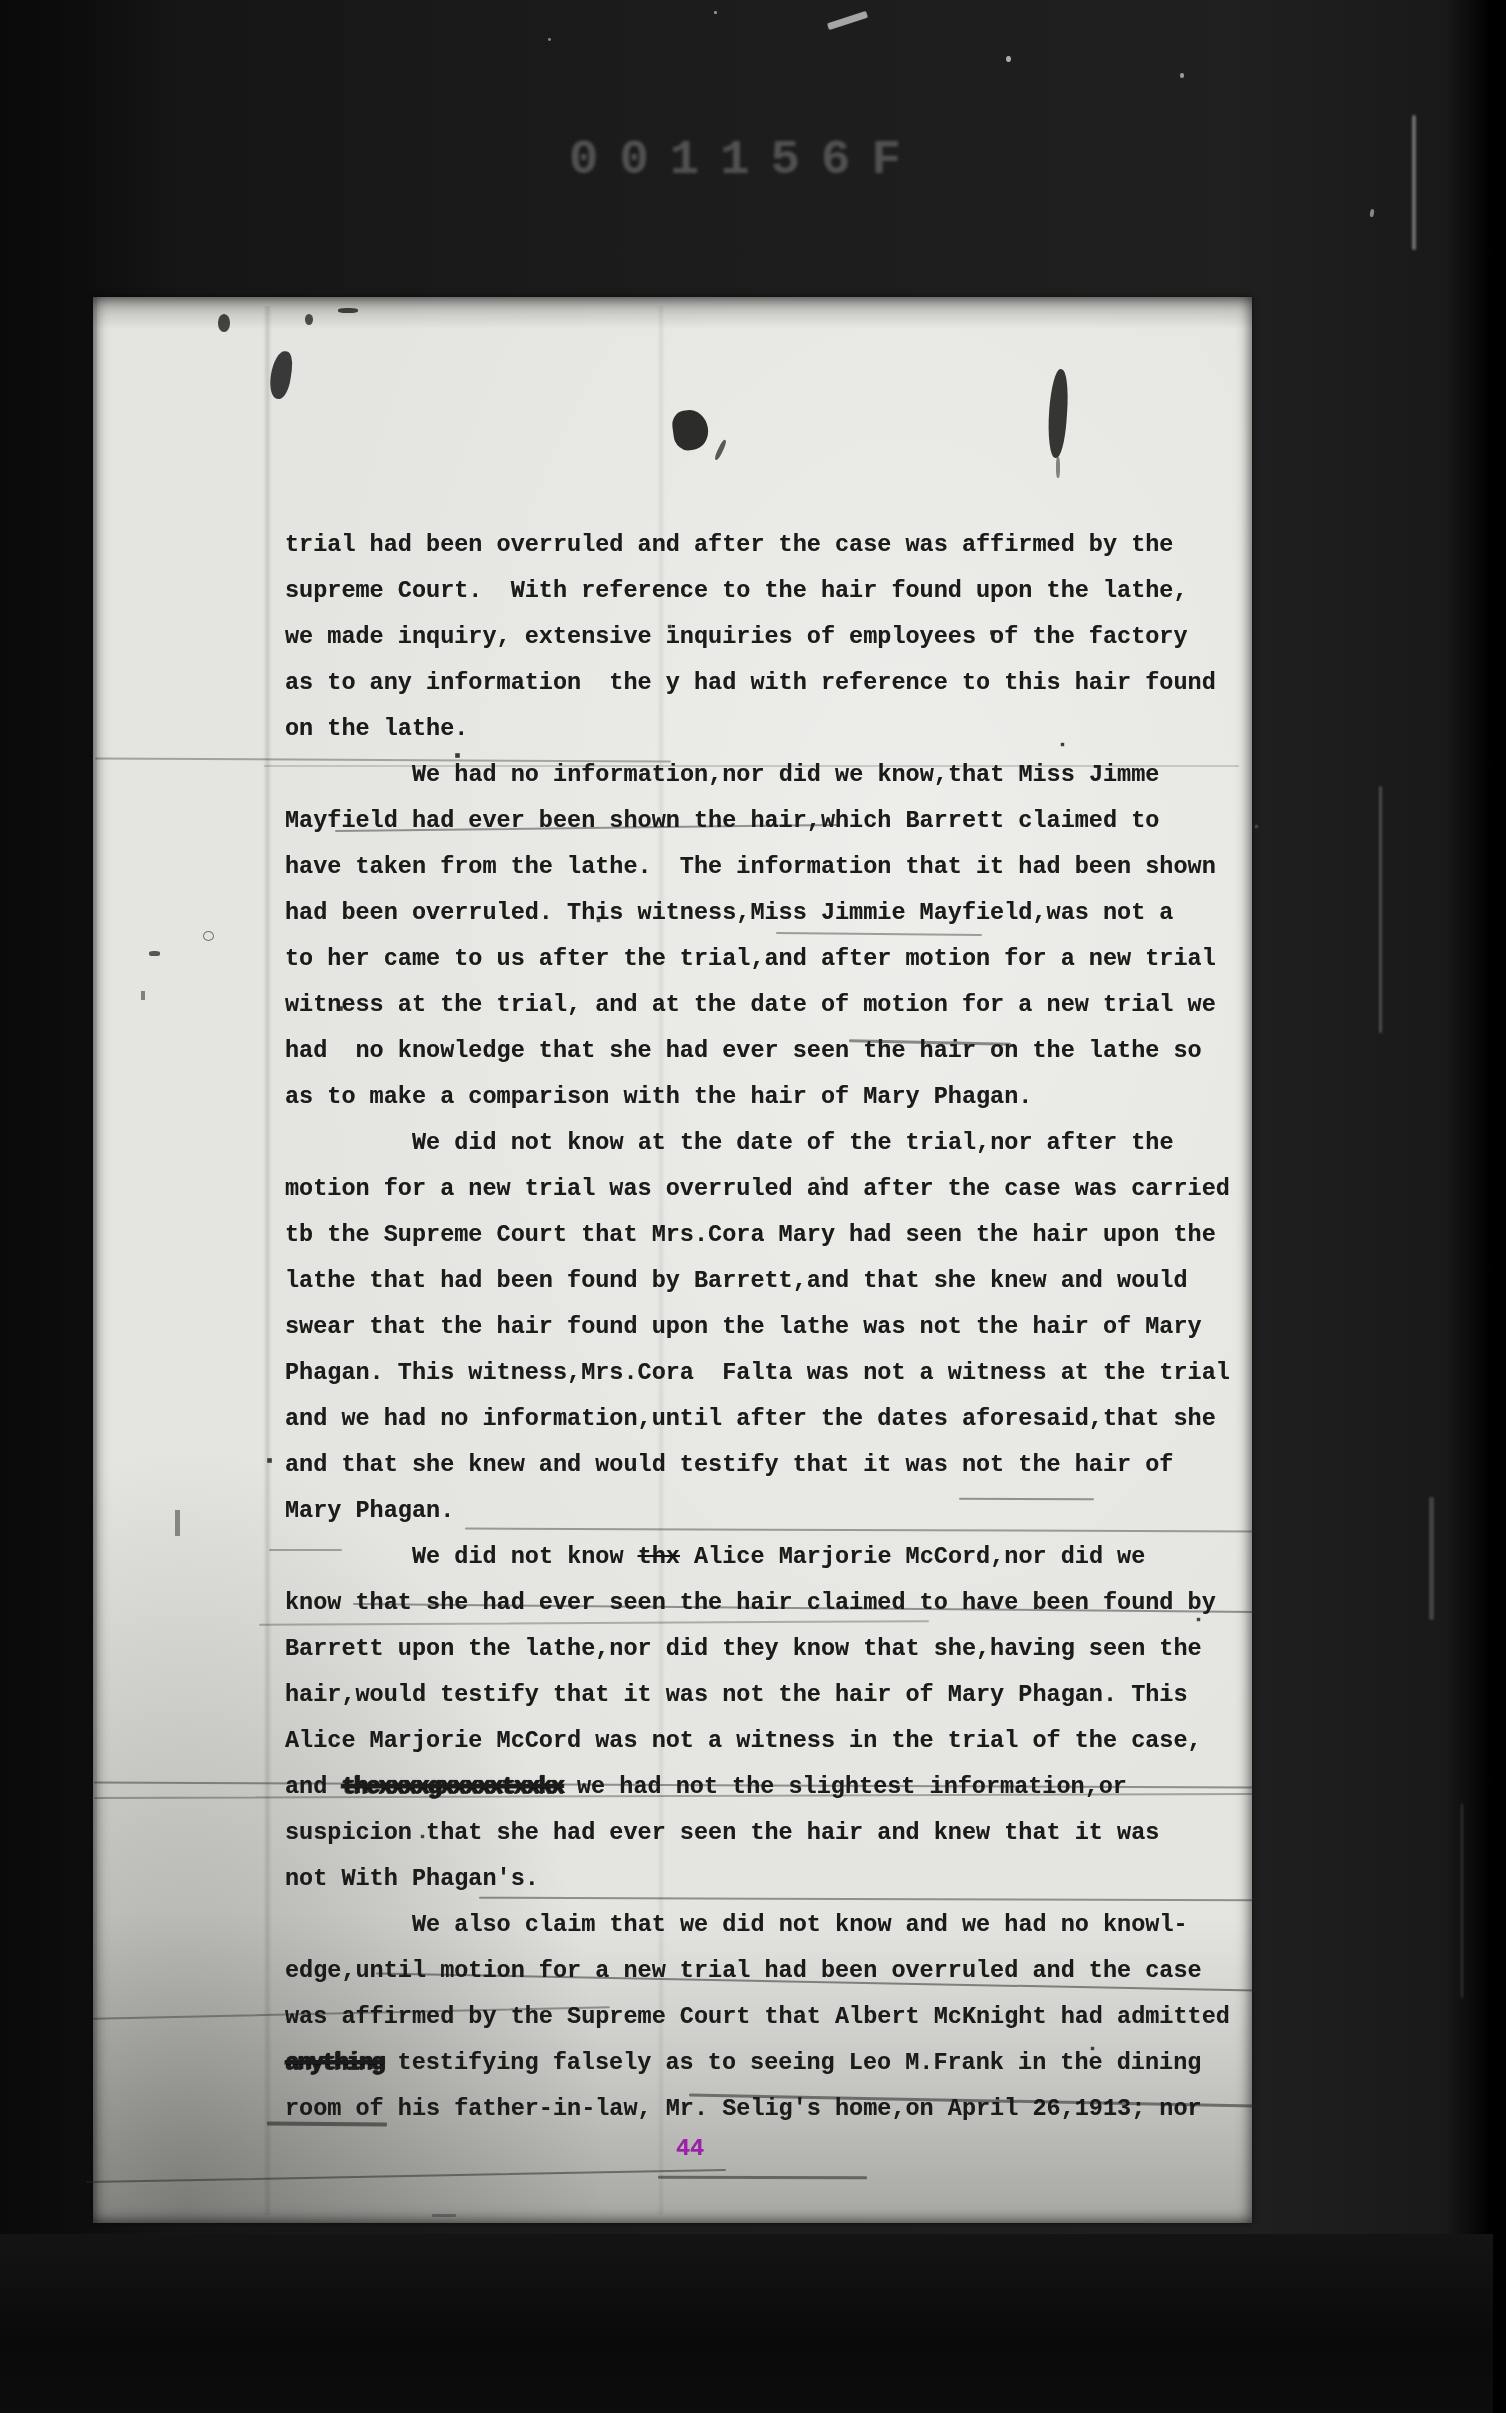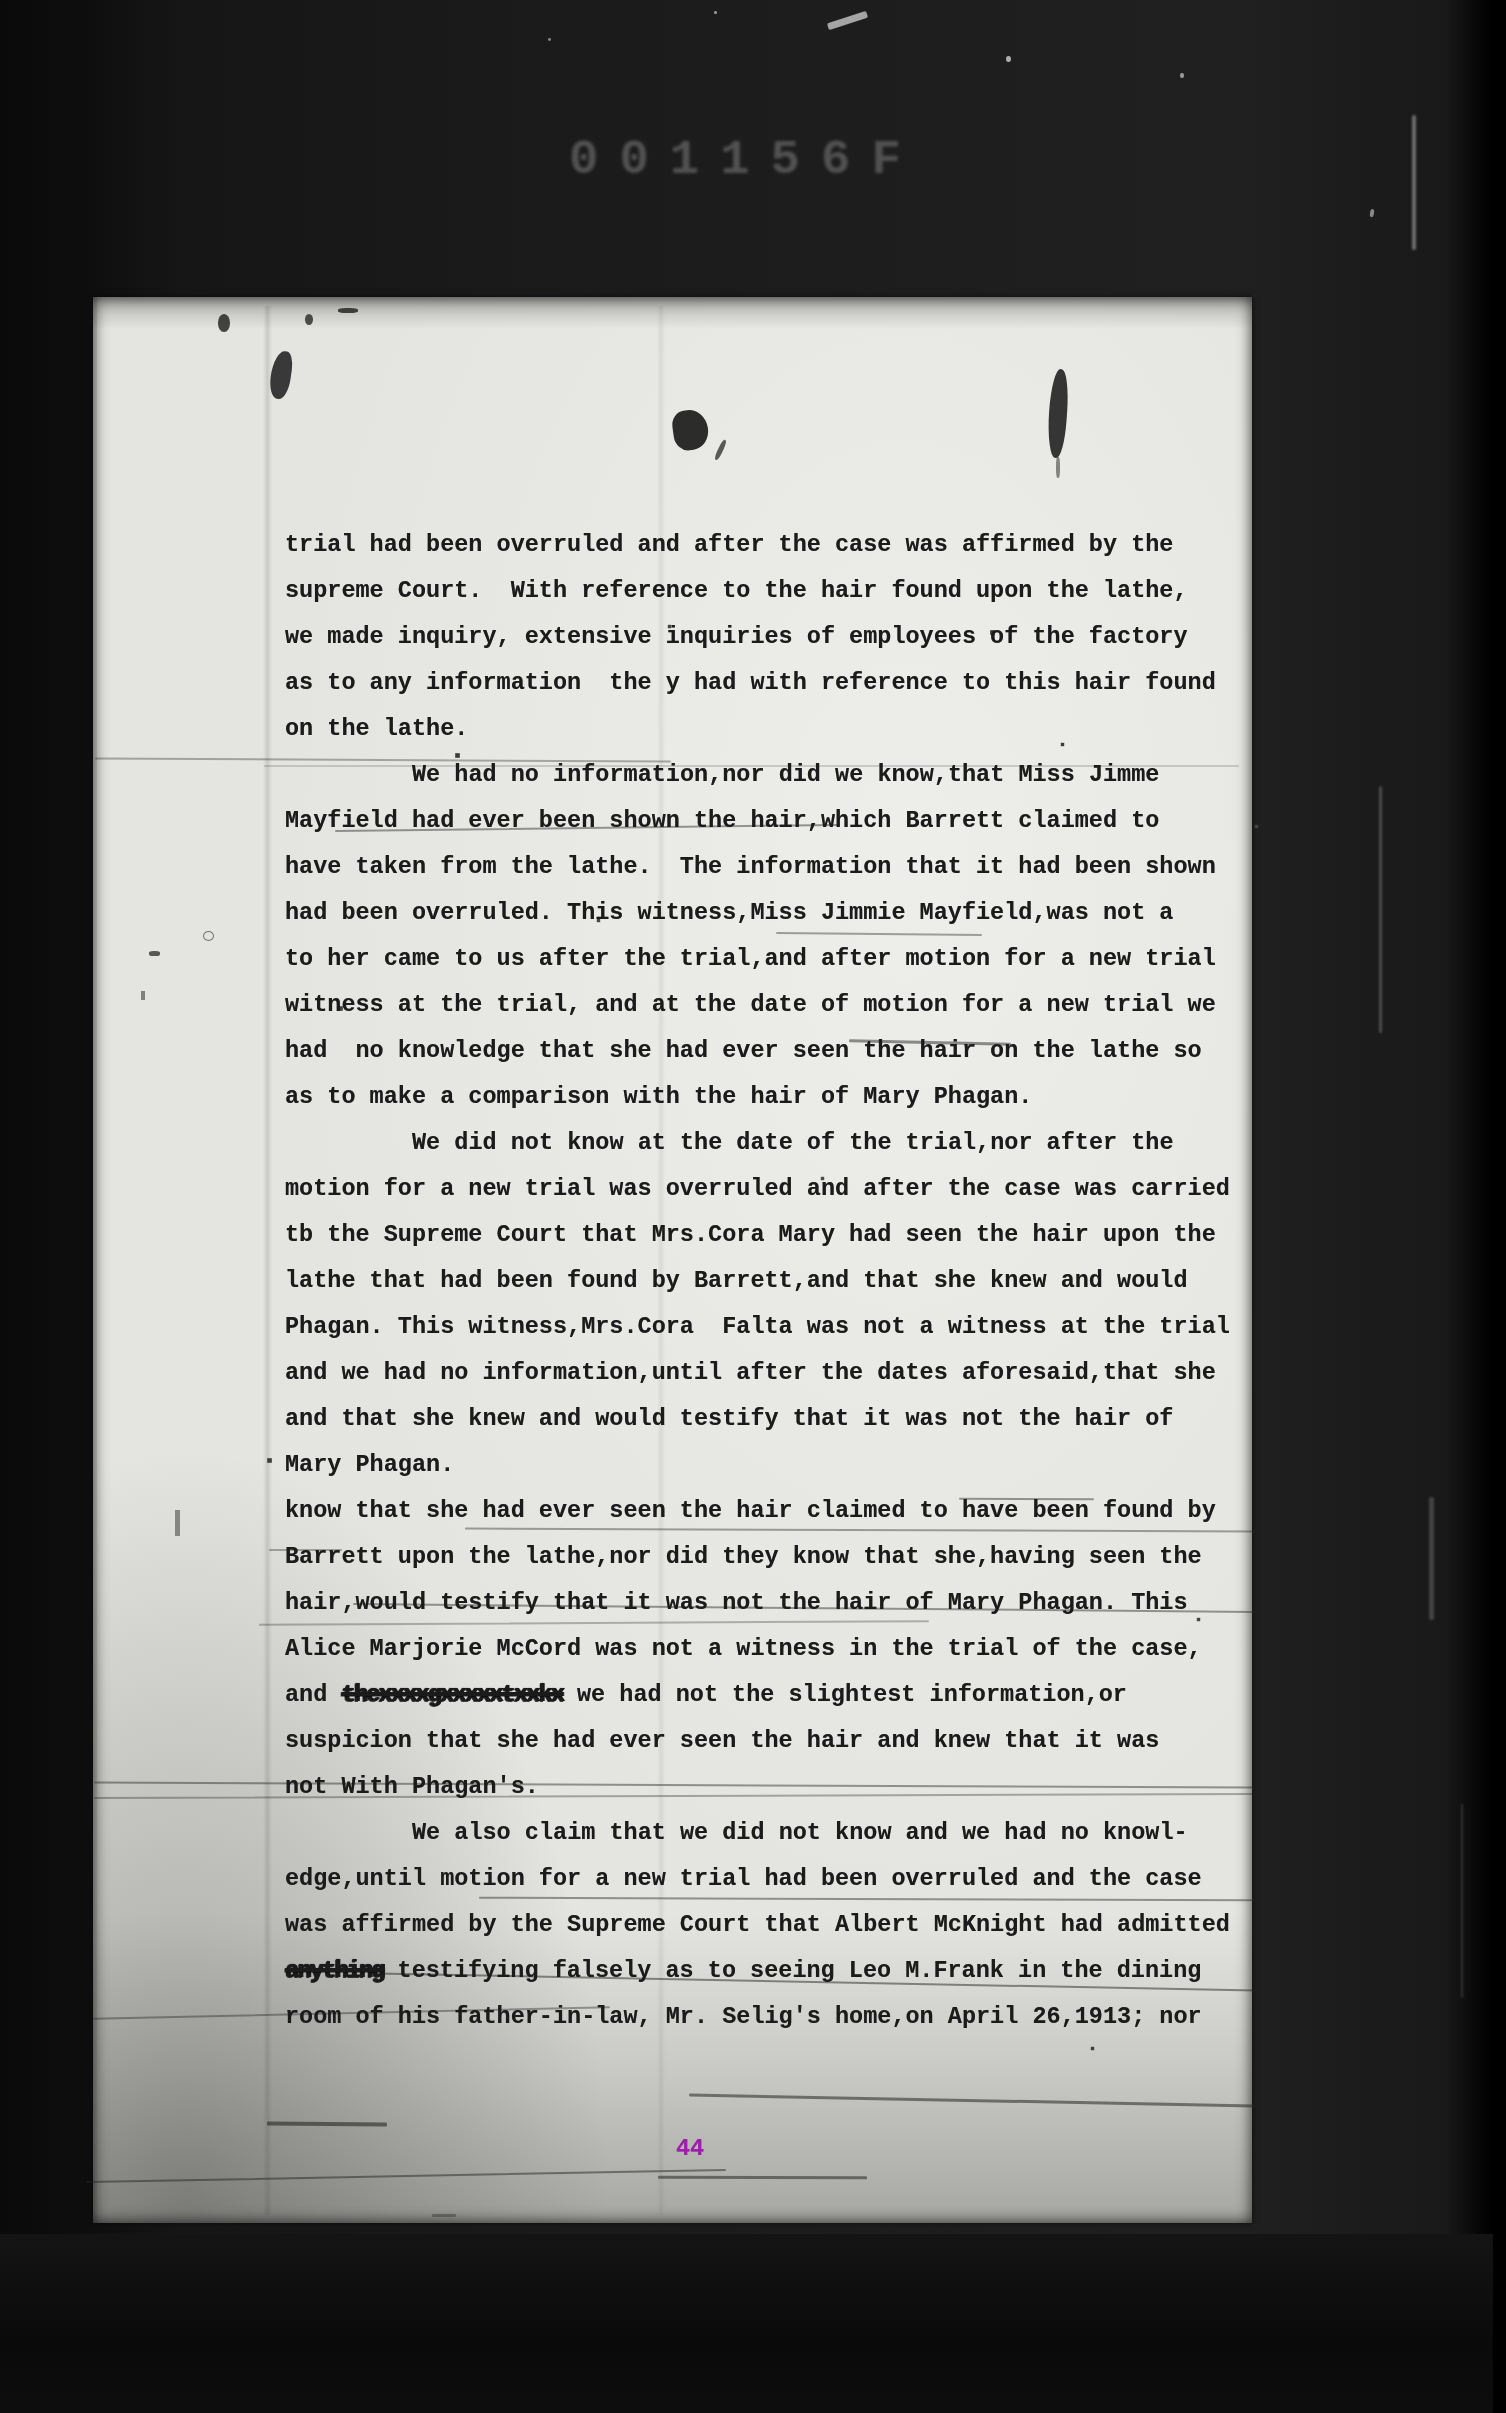--- a/index.html
+++ b/index.html
@@ -128,24 +128,26 @@
     <div class="line"><span>have taken from the lathe.  The information that it had been shown</span></div>
     <div class="line"><span>had been overruled. This witness,Miss Jimmie Mayfield,was not a</span></div>
     <div class="line"><span>to her came to us after the trial,and after motion for a new trial</span></div>
     <div class="line"><span>witness at the trial, and at the date of motion for a new trial we</span></div>
     <div class="line"><span>had  no knowledge that she had ever seen the hair on the lathe so</span></div>
     <div class="line"><span>as to make a comparison with the hair of Mary Phagan.</span></div>
     <div class="line indent"><span>We did not know at the date of the trial,nor after the</span></div>
     <div class="line"><span>motion for a new trial was overruled and after the case was carried</span></div>
     <div class="line"><span>tb the Supreme Court that Mrs.Cora Mary had seen the hair upon the</span></div>
     <div class="line"><span>lathe that had been found by Barrett,and that she knew and would</span></div>
+    <div class="line"><span>swear that the hair found upon the lathe was not the hair of Mary</span></div>
     <div class="line"><span>Phagan. This witness,Mrs.Cora  Falta was not a witness at the trial</span></div>
     <div class="line"><span>and we had no information,until after the dates aforesaid,that she</span></div>
     <div class="line"><span>and that she knew and would testify that it was not the hair of</span></div>
     <div class="line"><span>Mary Phagan.</span></div>
+    <div class="line indent"><span>We did not know </span><span class="strike">thx</span><span> Alice Marjorie McCord,nor did we</span></div>
     <div class="line"><span>know that she had ever seen the hair claimed to have been found by</span></div>
     <div class="line"><span>Barrett upon the lathe,nor did they know that she,having seen the</span></div>
     <div class="line"><span>hair,would testify that it was not the hair of Mary Phagan. This</span></div>
     <div class="line"><span>Alice Marjorie McCord was not a witness in the trial of the case,</span></div>
     <div class="line"><span>and </span><span class="strike smear">thexxxxgxxxxxtxxkx</span><span> we had not the slightest information,or</span></div>
     <div class="line"><span>suspicion that she had ever seen the hair and knew that it was</span></div>
     <div class="line"><span>not With Phagan's.</span></div>
     <div class="line indent"><span>We also claim that we did not know and we had no knowl-</span></div>
     <div class="line"><span>edge,until motion for a new trial had been overruled and the case</span></div>
     <div class="line"><span>was affirmed by the Supreme Court that Albert McKnight had admitted</span></div>

